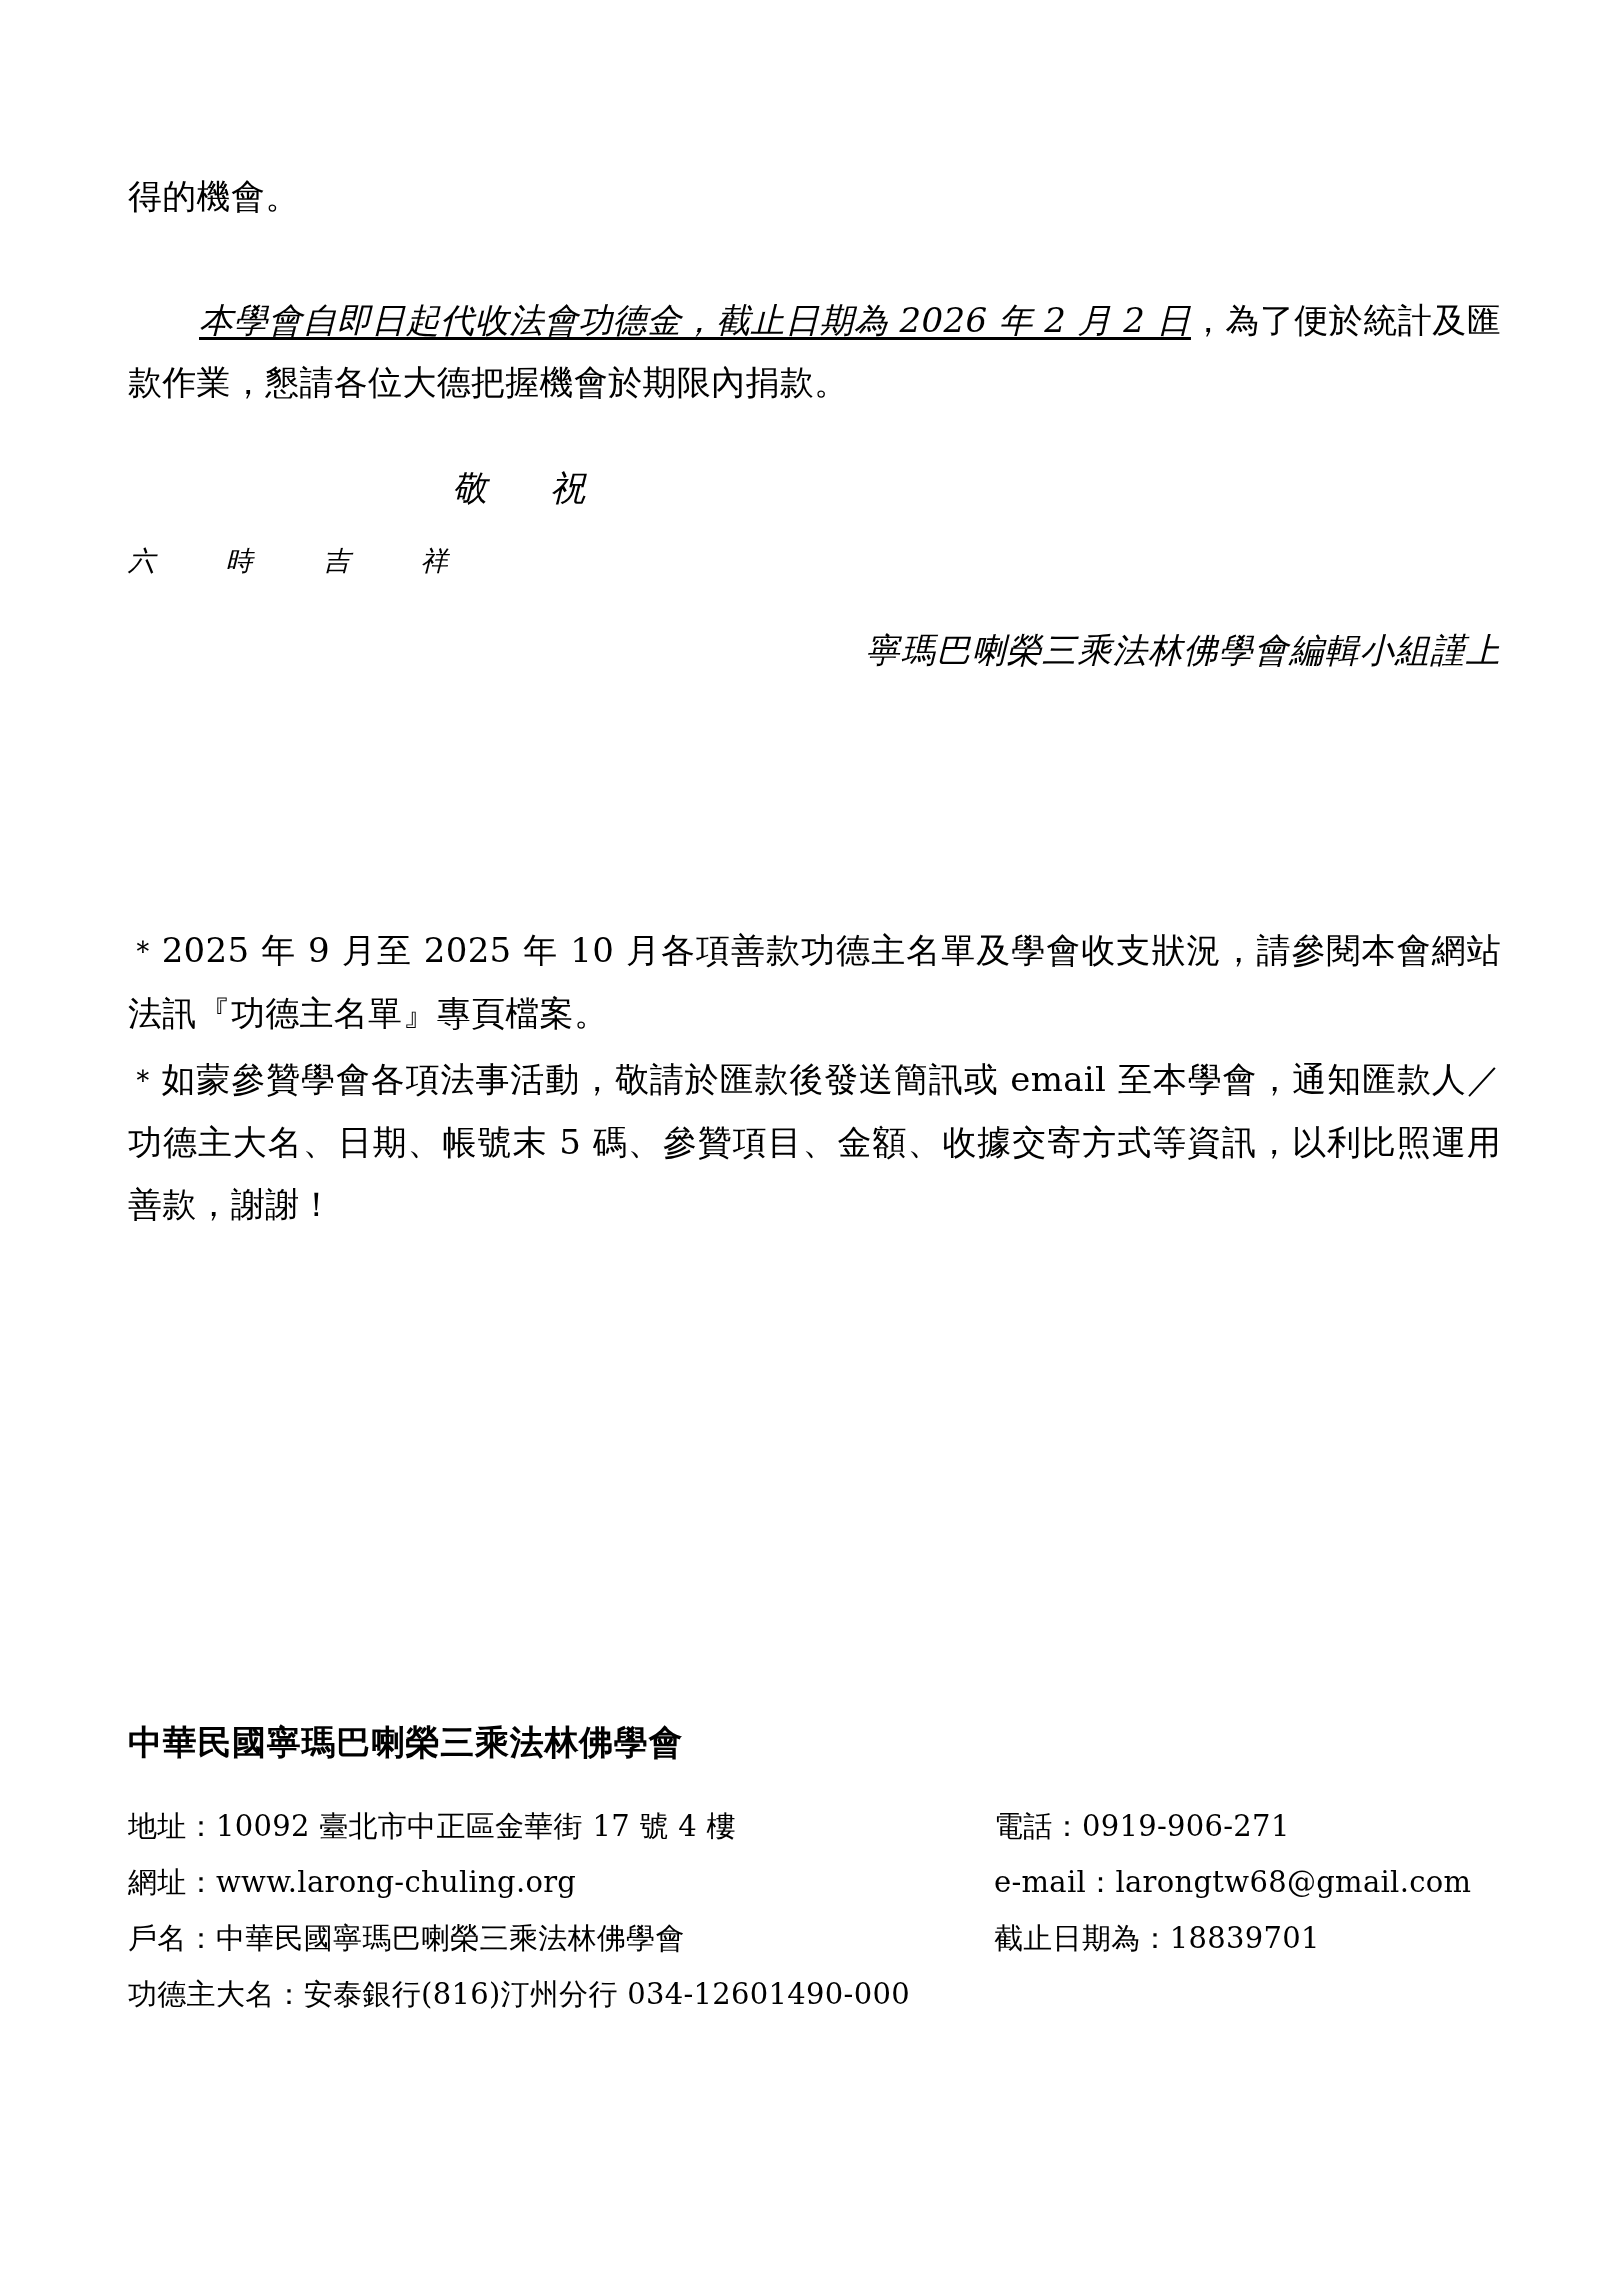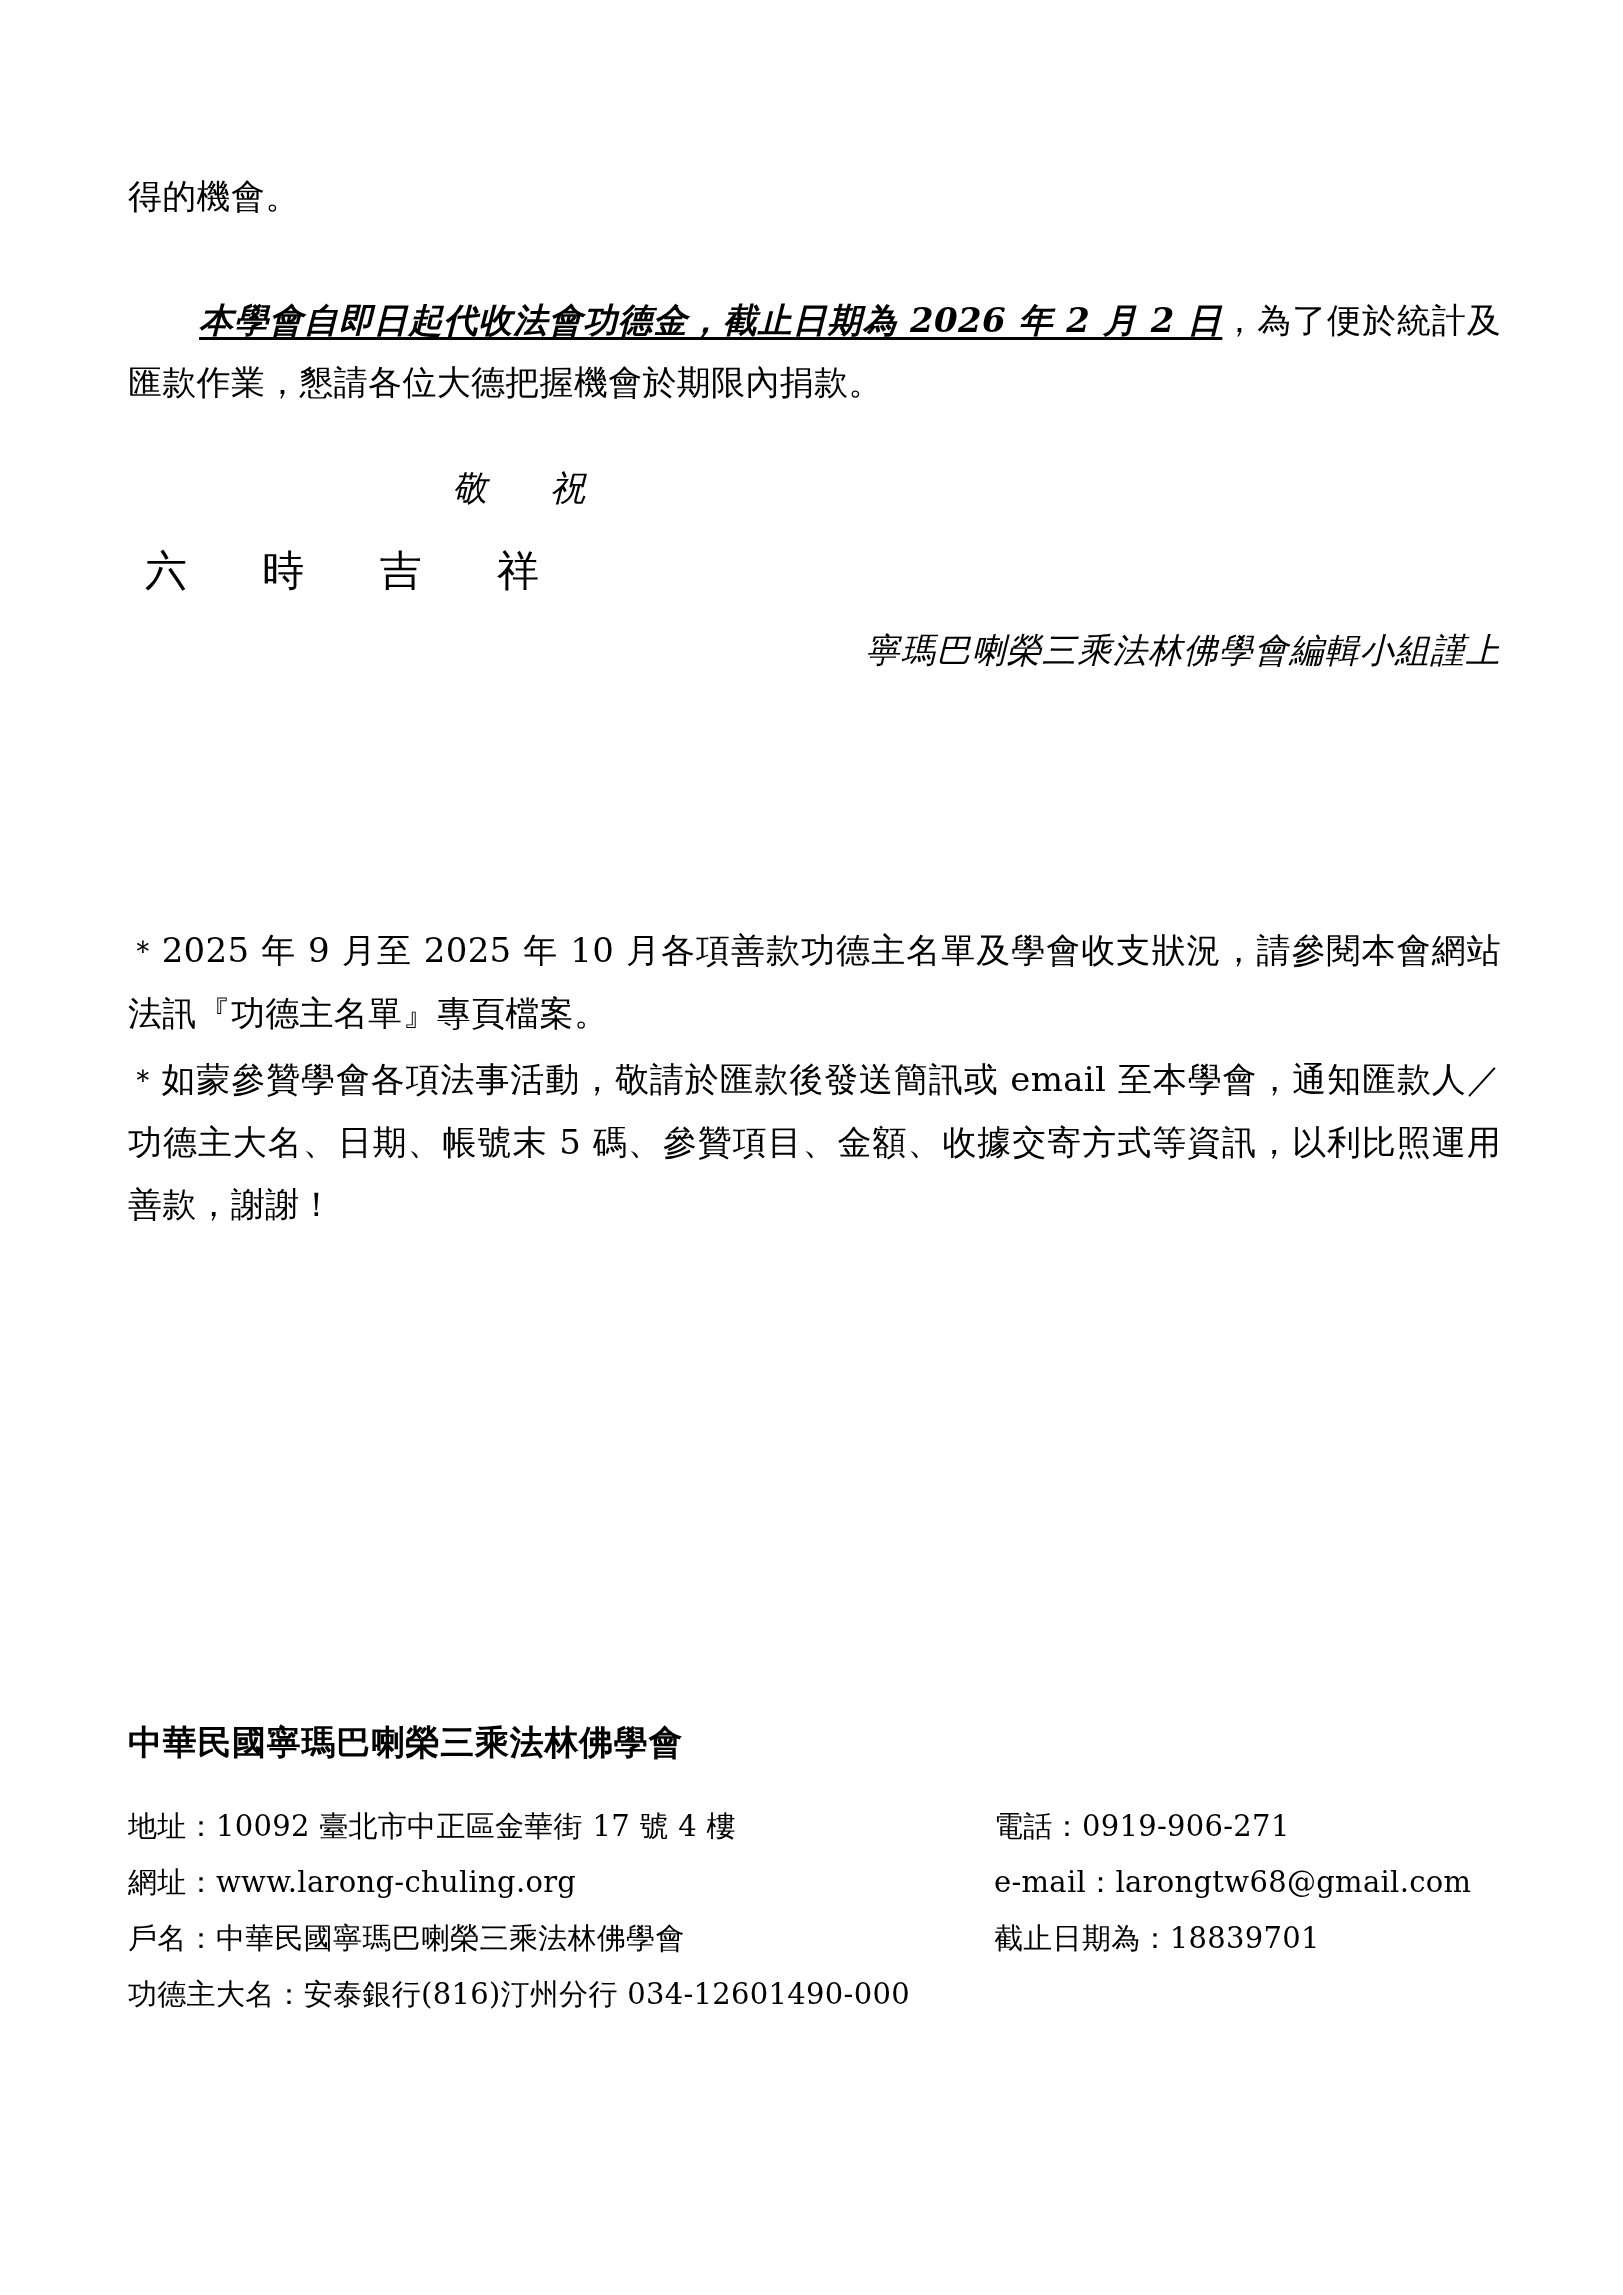--- a/index.html
+++ b/index.html
@@ -38,21 +38,21 @@
     width: 1374px;
   }
 
   .para-deadline {
     left: 128px;
     top: 255px;
     width: 1373px;
     text-indent: 71px;
   }
   .para-deadline .emph {
-    font-weight: bold;
+    font-weight: normal;
     font-style: italic;
     text-decoration: underline;
     text-underline-offset: 5.2px;
   }
 
   .greeting-1 {
     position: absolute;
     left: 452px;
     top: 465px;
     font-family: "DejaVu Serif", serif;
@@ -60,24 +60,24 @@
     font-size: 35px;
     letter-spacing: 26px;
     white-space: nowrap;
   }
 
   .greeting-2 {
     position: absolute;
     left: 128px;
     top: 543px;
     font-family: "DejaVu Serif", serif;
-    font-size: 42px;
+    font-style: italic;
+    font-size: 27px;
     letter-spacing: 31px;
     white-space: nowrap;
-    margin-left: 17px;
   }
 
   .signature {
     position: absolute;
     left: 0;
     top: 628px;
     width: 1501px;
     text-align: right;
     font-family: "DejaVu Serif", serif;
     font-style: italic;

